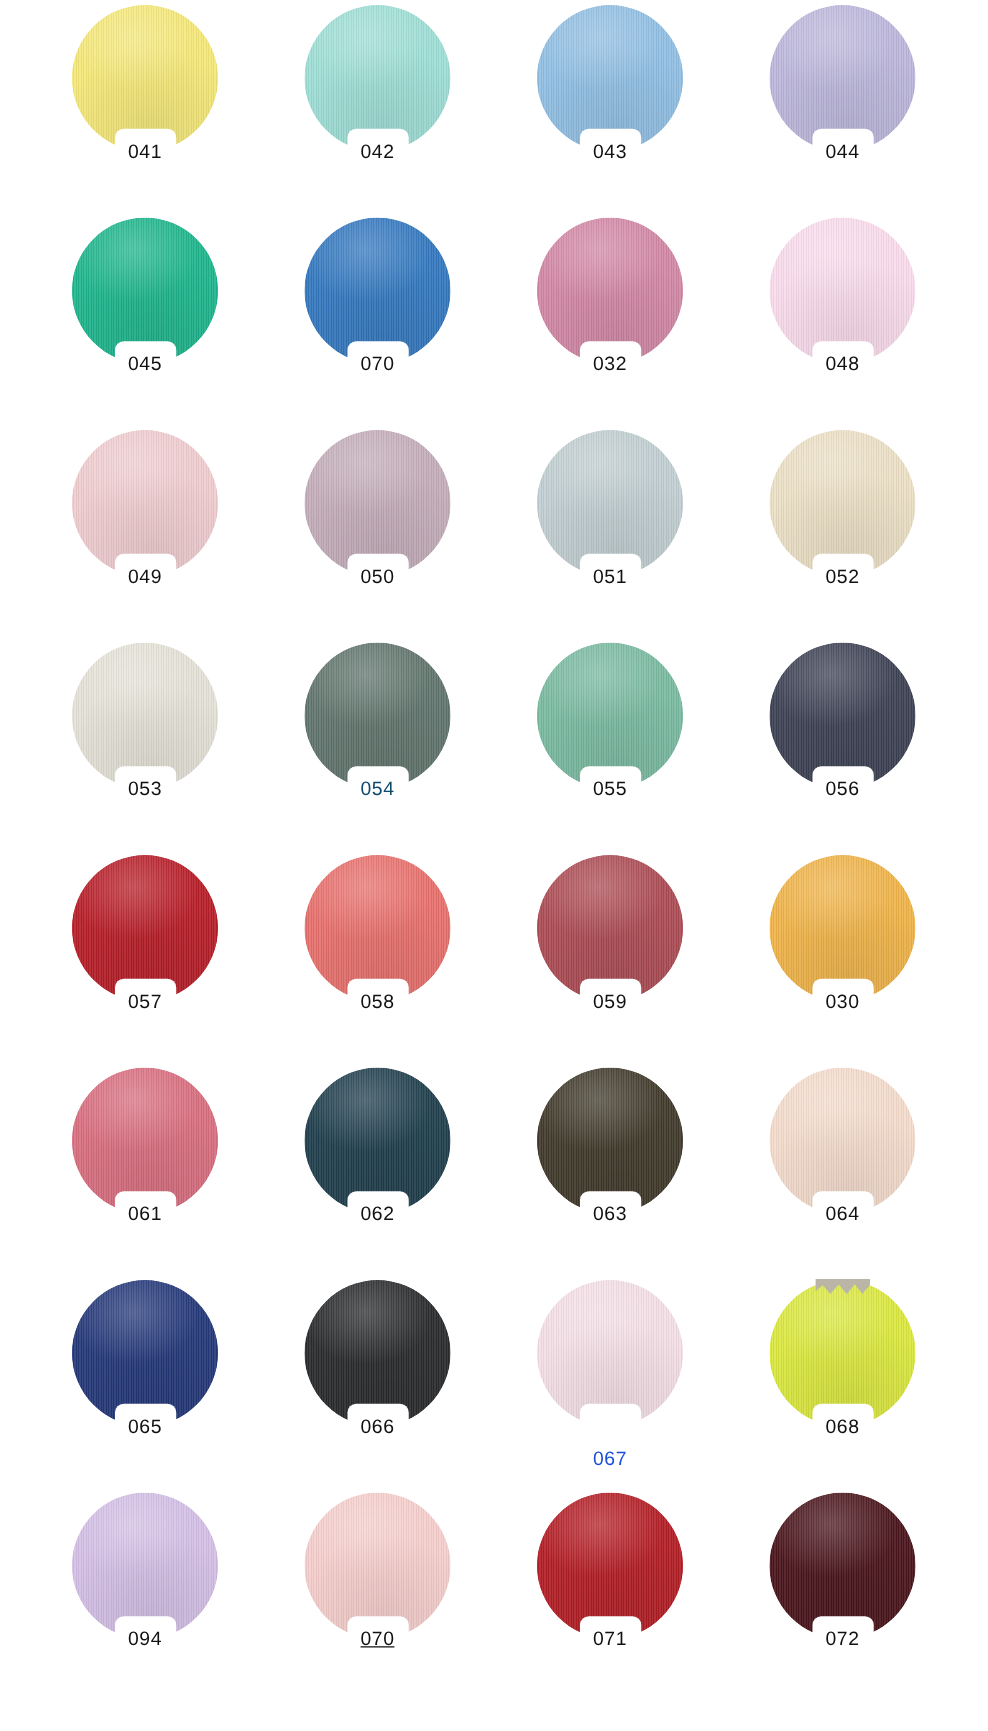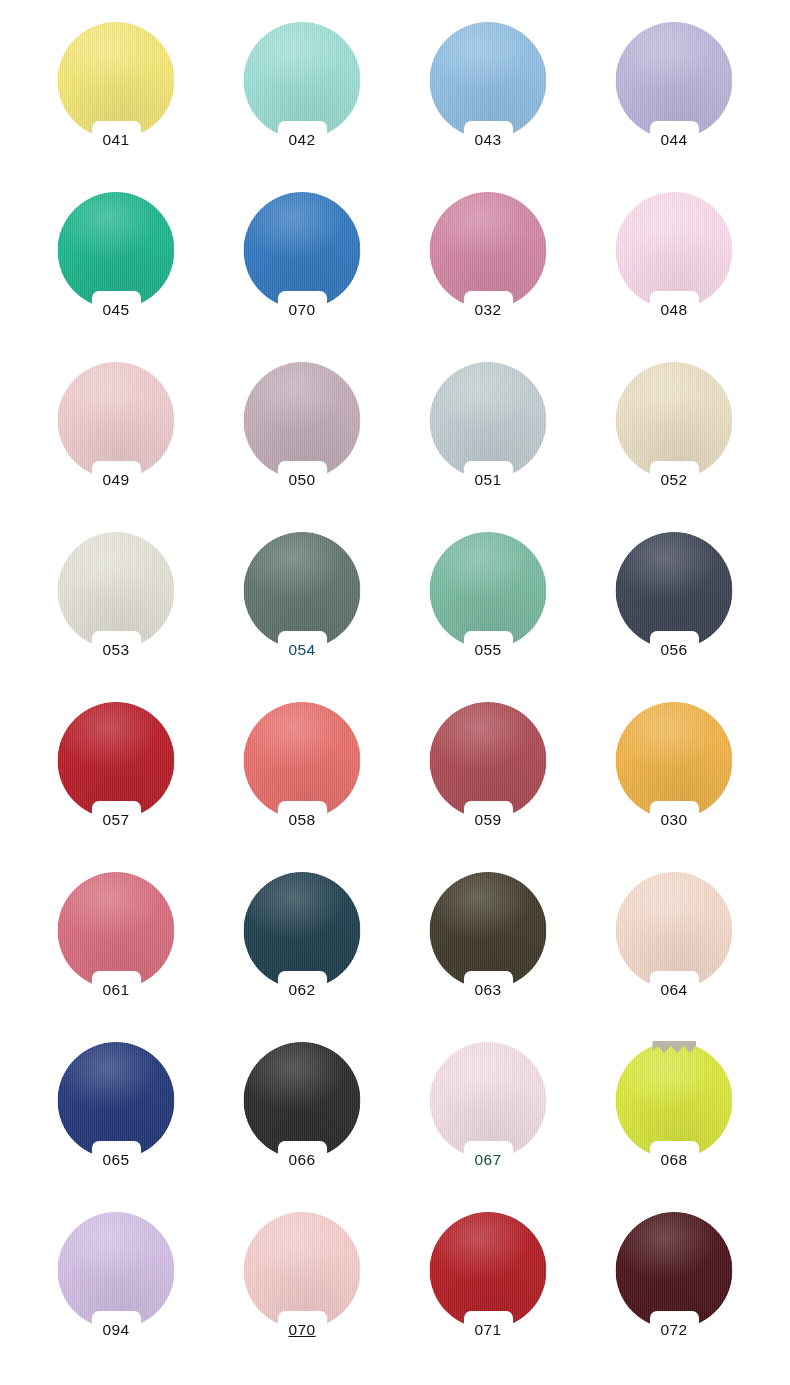--- a/index.html
+++ b/index.html
@@ -18,21 +18,20 @@
 
   #swatch-grid {
     position: relative;
     width: 790px;
     height: 1385px;
     display: grid;
     grid-template-columns: repeat(4, 186px);
     grid-template-rows: repeat(8, 170px);
     justify-content: center;
     align-content: start;
-    padding-top: 18px;
     box-sizing: border-box;
   }
 
   .swatch-cell {
     position: relative;
     width: 186px;
     height: 170px;
   }
 
   
@@ -310,21 +309,21 @@
         <div class="swatch-disc" style="background: rgb(43, 44, 46);"></div>
         <div class="swatch-notch" style="background: rgb(255, 255, 255);"></div>
       </div>
       <div class="swatch-label" style="color: rgb(17, 17, 17);">066</div>
     </div>
     <div class="swatch-cell">
       <div class="swatch-disc-wrap">
         <div class="swatch-disc" style="background: rgb(244, 223, 231);"></div>
         <div class="swatch-notch" style="background: rgb(255, 255, 255);"></div>
       </div>
-      <div class="swatch-label" style="color: #14532d;">067</div>
+      <div class="swatch-label" style="color: #1d4ed8; margin-top: 26px;">067</div>
     </div>
     <div class="swatch-cell">
       <div class="swatch-disc-wrap">
         <div class="swatch-disc" style="background: rgb(219, 232, 63);"></div>
         <div class="swatch-chip"></div>
         <div class="swatch-notch" style="background: rgb(255, 255, 255);"></div>
       </div>
       <div class="swatch-label" style="color: rgb(17, 17, 17);">068</div>
     </div>
     <div class="swatch-cell">

